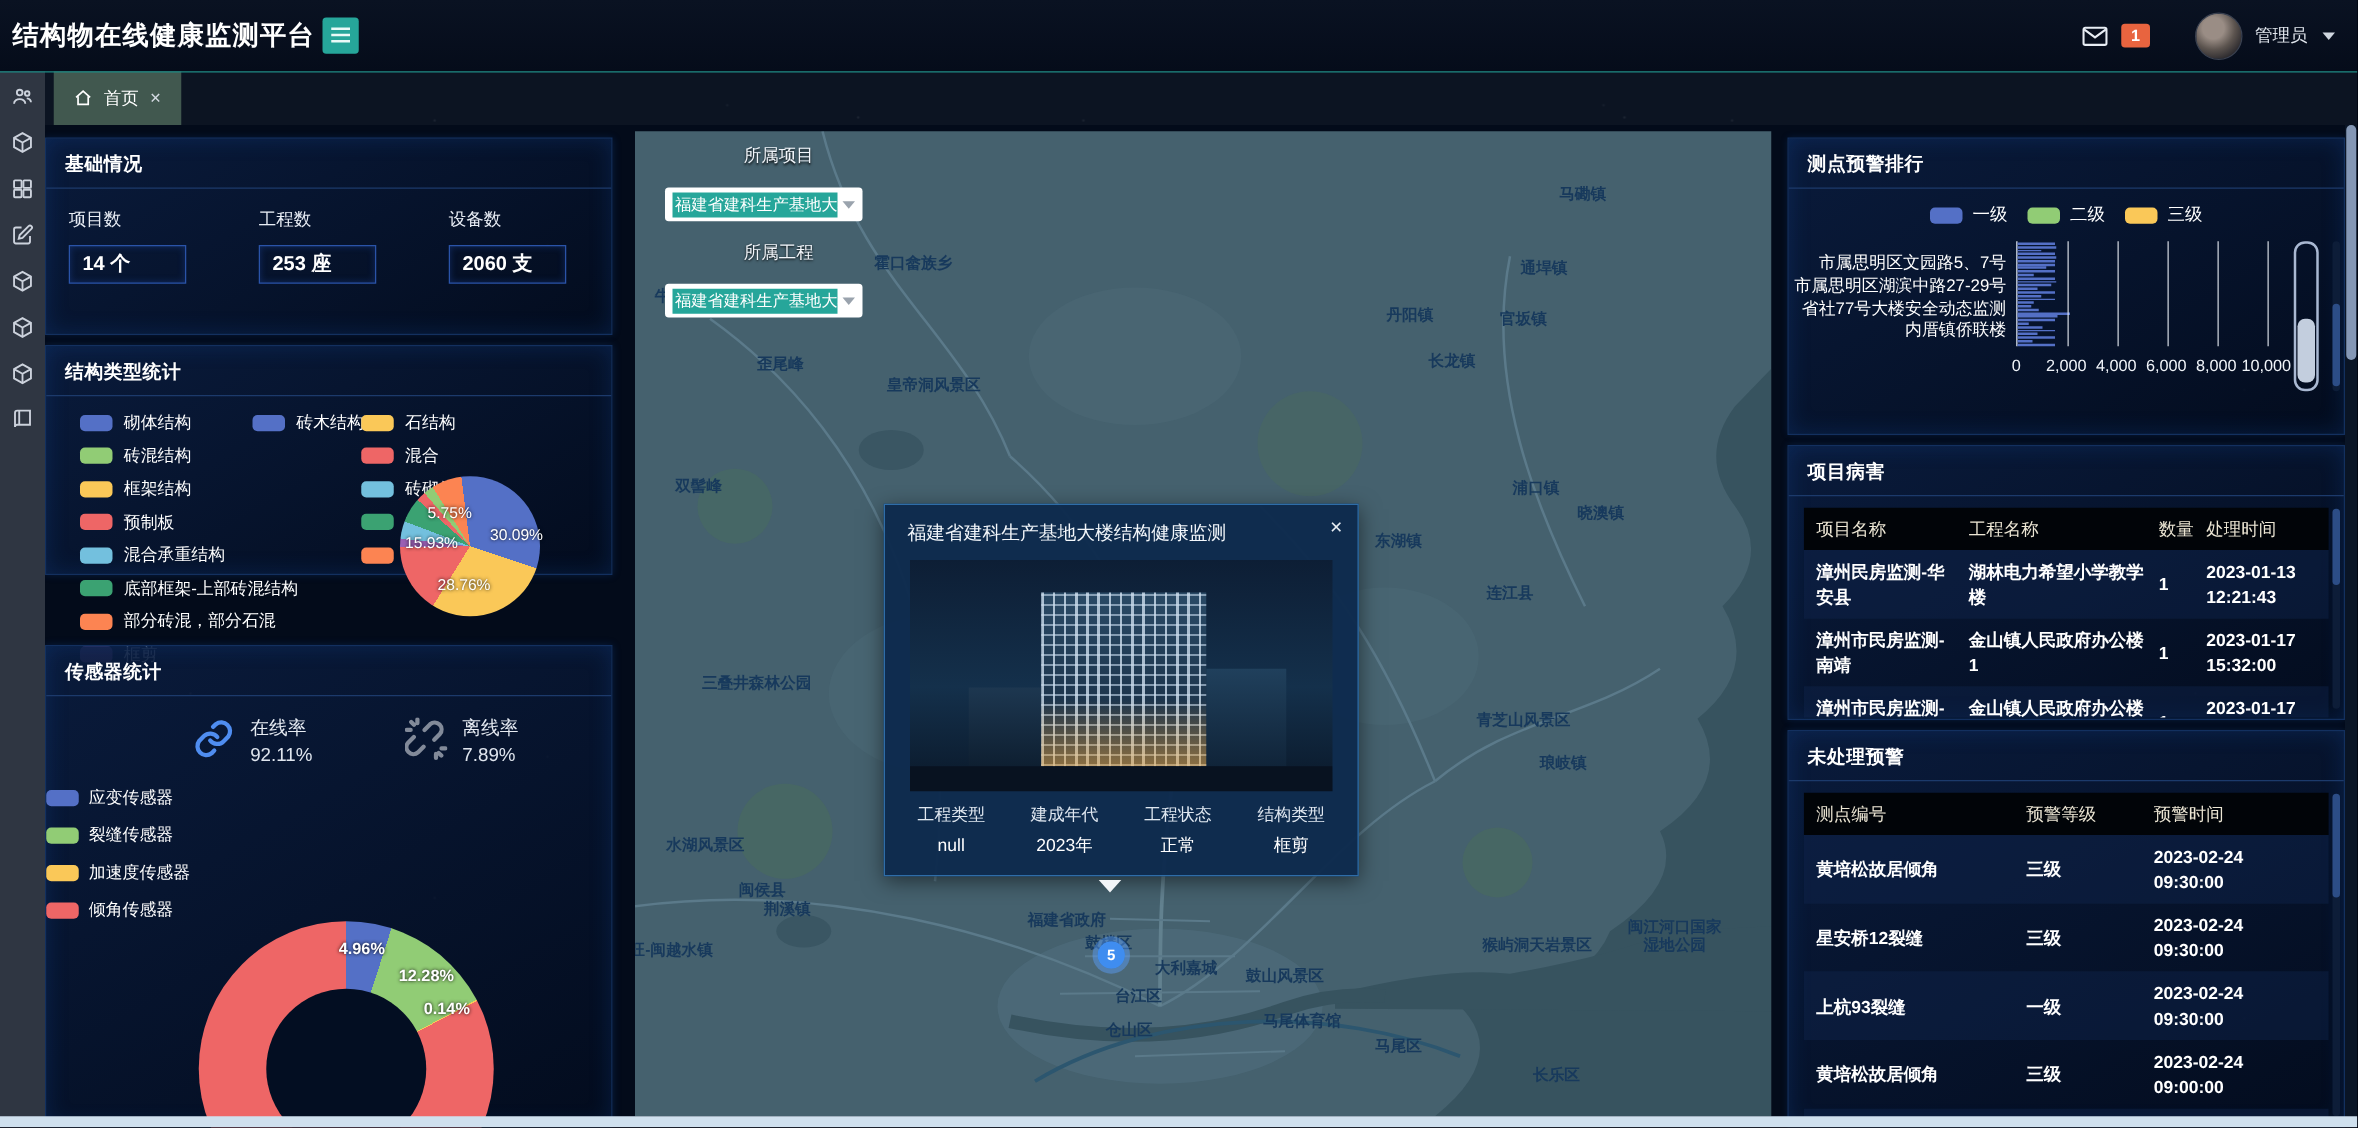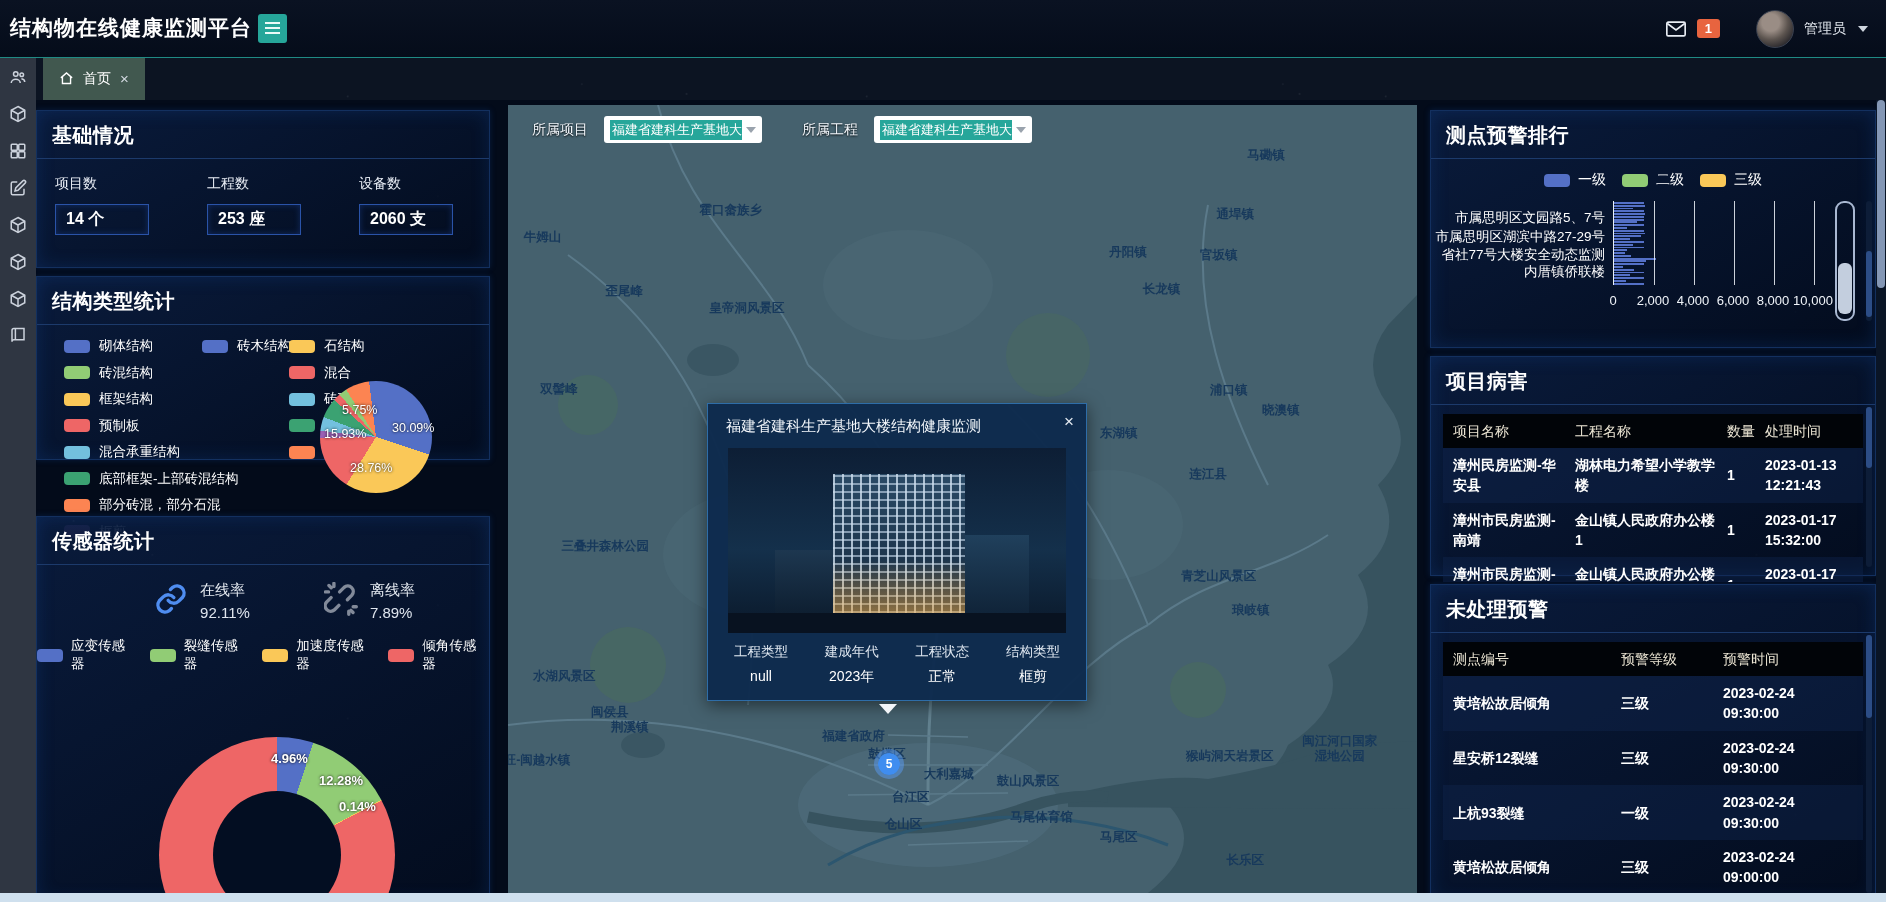--- a/index.html
+++ b/index.html
@@ -27,51 +27,51 @@
   
   .tabbar{position:absolute;left:36px;top:57px;right:0;height:43px;background:rgba(14,22,36,.85);z-index:20;}
   .tab{display:inline-flex;align-items:center;gap:9px;height:43px;margin-left:7px;padding:0 16px;background:#41584f;font-size:14px;cursor:pointer;}
   .tab .ticon{width:15px;height:15px;color:#fff;}
   .tab .tclose{font-size:15px;color:#d4dae2;cursor:pointer;}
   .rail{position:absolute;left:0;top:57px;width:36px;bottom:0;background:#2f3642;z-index:25;display:flex;flex-direction:column;align-items:center;padding-top:11px;gap:19px;box-sizing:border-box;}
   .rail-icon{width:18px;height:18px;color:#ccd2dc;cursor:pointer;}
   .rail-icon svg{width:18px;height:18px;}
   
   .panel{position:absolute;background:linear-gradient(150deg,rgba(10,28,62,.92),rgba(3,12,30,.96));border:1px solid #13305f;box-shadow:inset 0 0 18px rgba(25,90,190,.22),0 0 6px rgba(25,80,180,.25);box-sizing:border-box;z-index:10;}
-  .panel h2{margin:0;padding:11px 15px 9px;font-size:20px;font-weight:bold;border-bottom:1px solid #1c3a6b;letter-spacing:.5px;}
+  .panel h2{margin:0;padding:11px 15px 9px;font-size:15px;font-weight:bold;border-bottom:1px solid #1c3a6b;letter-spacing:.5px;}
   
   .stats{display:flex;padding:16px 18px 0;gap:58px;}
   .stat .slabel{font-size:14px;color:#e8edf5;}
   .stat .sval{margin-top:11px;border:1px solid #2a53a8;padding:4px 10px;font-size:16px;font-weight:bold;min-width:72px;box-shadow:inset 0 0 6px rgba(40,90,200,.35);}
   
   .sleg{position:relative;margin:12px 14px 0 27px;}
   .sleg-row{position:relative;height:26.5px;}
   .sleg-item{position:absolute;top:0;display:flex;align-items:center;gap:9px;font-size:13.5px;white-space:nowrap;cursor:pointer;}
   .chip{width:26px;height:13px;border-radius:4px;flex:0 0 26px;}
   .pie-wrap{position:absolute;left:283px;top:104px;width:112px;height:112px;z-index:5;}
   .pie{width:112px;height:112px;border-radius:50%;}
   .pie-label{position:absolute;font-size:12.5px;color:#fff;text-shadow:0 0 3px #000;white-space:nowrap;}
   
   .rate-row{display:flex;justify-content:center;gap:74px;padding-top:16px;margin-left:43px;}
   .rate{display:flex;align-items:center;gap:12px;}
   .rate svg{width:34px;height:34px;}
   .rate .on{color:#4f8df0;}
   .rate .off{color:#828a99;}
   .rate .rlabel{font-size:15px;color:#e6ebf2;}
   .rate .rval{font-size:15px;color:#dfe5ee;margin-top:4px;}
-  .sen-leg{display:flex;justify-content:center;gap:12px;margin-top:16px;font-size:13.5px;}
+  .sen-leg{display:flex;justify-content:center;gap:12px;margin-top:16px;font-size:13.5px;flex-direction:column;}
   .sen-leg .sleg-i{display:flex;align-items:center;gap:8px;cursor:pointer;}
   .donut-wrap{position:absolute;left:122px;top:220px;width:236px;height:236px;}
   .donut{width:236px;height:236px;border-radius:50%;}
   .donut-label{position:absolute;font-size:13px;font-weight:bold;text-shadow:0 0 3px #000;white-space:nowrap;}
   
   .map{position:absolute;left:508px;top:105px;width:909px;height:788px;background:#45616e;overflow:hidden;z-index:5;}
   .map svg.geo{position:absolute;left:0;top:0;}
   .map-label{position:absolute;font-size:12.5px;color:#17395c;font-weight:bold;transform:translate(-50%,-50%);text-align:center;max-width:96px;line-height:1.25;}
-  .filters{position:absolute;left:24px;top:11px;display:flex;align-items:center;gap:16px;z-index:9;}
+  .filters{position:absolute;left:24px;top:11px;display:flex;align-items:center;gap:16px;z-index:9;flex-direction:column;}
   .flabel{font-size:14px;color:#f2f6fb;text-shadow:0 1px 2px #000;}
   .fselect{position:relative;width:158px;height:27px;background:#fff;border-radius:3px;display:flex;align-items:center;padding:0 20px 0 6px;box-sizing:border-box;cursor:pointer;margin-right:24px;}
   .fselect .selval{background:#26a69a;color:#fff;font-size:13px;white-space:nowrap;overflow:hidden;max-width:128px;padding:1px 2px;}
   .fselect .sel-caret{position:absolute;right:6px;top:11px;width:0;height:0;border-left:5px solid transparent;border-right:5px solid transparent;border-top:6px solid #9aa3ad;}
   .popup{position:absolute;left:199px;top:298px;width:380px;background:rgba(13,42,77,.97);border:1px solid #2e6da8;box-shadow:0 4px 16px rgba(0,0,0,.5);padding:13px 18px 14px;box-sizing:border-box;z-index:8;}
   .popup .ptitle{font-size:15px;color:#f3f7fb;padding-right:18px;}
   .popup .pclose{position:absolute;right:12px;top:8px;font-size:17px;color:#e6ecf2;cursor:pointer;}
   .pimg{position:relative;height:185px;margin:12px 2px 10px;background:linear-gradient(180deg,#0d1e35 0%,#14304b 55%,#0a1829 100%);overflow:hidden;}
   .bldg{position:absolute;left:31%;top:14%;width:39%;bottom:11%;
     background:

